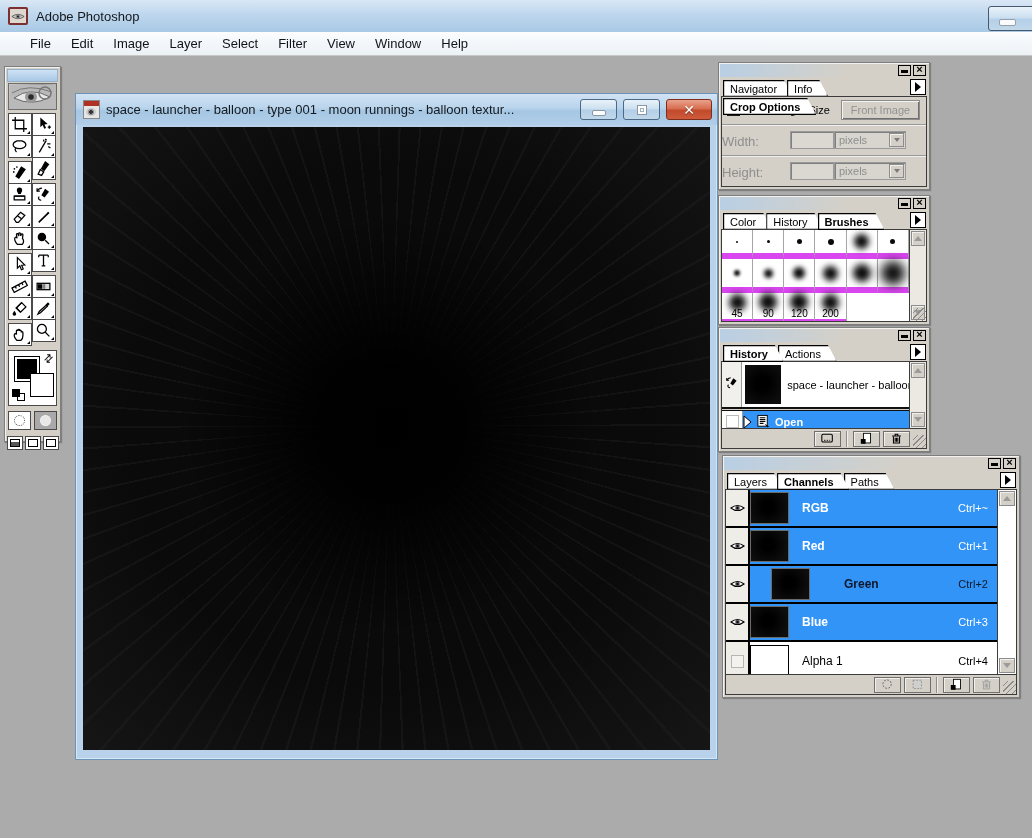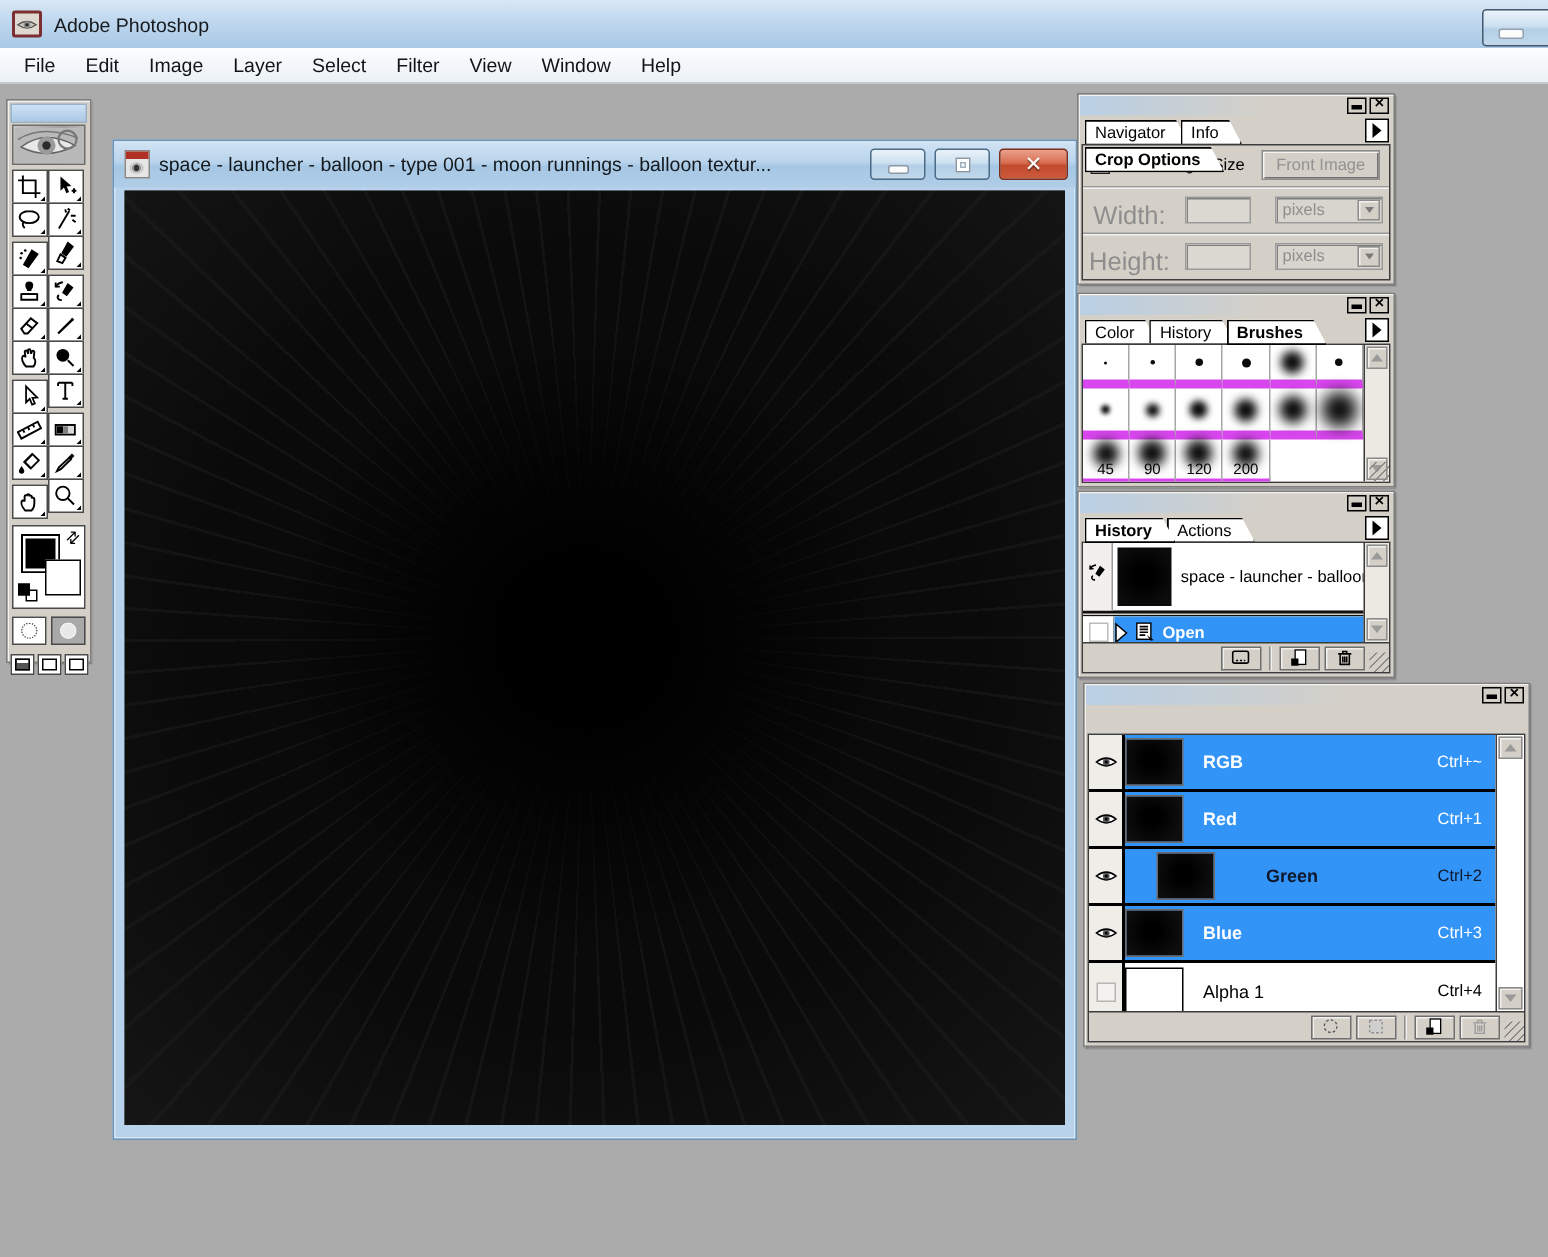--- a/index.html
+++ b/index.html
@@ -13,21 +13,21 @@
 .app-icon { width:20px; height:18px; background:#ded8d0; border:2px solid #7c2f31; border-radius:2px;
   display:flex; align-items:center; justify-content:center; flex:0 0 auto; }
 .app-title { font-size:13px; color:#15191d; }
 .win-minimize { position:absolute; top:6px; right:-16px; width:60px; height:25px;
   border:1px solid #46596c; border-radius:3px;
   background:linear-gradient(#e9f2fa 0%, #cde0f0 45%, #b3cfe7 55%, #c2d8ea 100%); }
 .win-minimize .dash { position:absolute; left:10px; top:12px; width:17px; height:7px;
   background:#fbfbfb; border:1px solid #93a1ae; border-radius:2px; }
 .menubar { position:absolute; top:32px; left:0; width:100%; height:24px;
   background:linear-gradient(#fbfdfe,#ecf1f6); border-bottom:1px solid #c7c7c7;
-  display:flex; align-items:center; padding-left:6px; }
+  display:flex; align-items:center; padding-left:20px; }
 .menu-item { font-size:13px; color:#101418; padding:0 10px; line-height:23px; cursor:default; }
 
 
 .panel { position:absolute; background:#d4d0c8; border:1px solid #7e7e7e;
   box-shadow:inset 1px 1px 0 #f4f2ee, 1px 1px 1px rgba(0,0,0,.25); }
 .phead { position:absolute; top:1px; left:1px; right:1px; height:13px;
   background:linear-gradient(90deg,#b9cfe4,#d4d0c8 60%);
   display:flex; justify-content:flex-end; align-items:center; gap:2px; padding-right:2px; }
 .pbtn { width:13px; height:11px; border:1px solid #000; background:#d4d0c8; position:relative; }
 .pbtn.min::after { content:""; position:absolute; left:2px; right:2px; bottom:2px; height:3px; background:#000; }
@@ -104,24 +104,24 @@
 
 #panel-crop .pbody { background:#d4d0c8; }
 .co-row1 { height:27px; position:relative; }
 .fixed-chk { position:absolute; left:5px; top:6px; width:13px; height:13px; background:#fff; border:1.5px solid #1c1c1c; }
 .fixed-label { position:absolute; left:23px; top:7px; font-size:11px; color:#000; }
 .front-btn { position:absolute; right:6px; top:3px; width:79px; height:20px; background:#d4d0c8;
   border:1px solid #8c8c8c; box-shadow:inset 1px 1px 0 #f5f3ef, inset -1px -1px 0 #6f6f6f;
   font-size:11px; color:#929292; text-align:center; line-height:18px; }
 .groove { height:2px; border-top:1px solid #989898; border-bottom:1px solid #f2f0ec; }
 .co-field { height:29px; position:relative; }
-.co-label { position:absolute; left:0; top:8px; width:62px; text-align:center; font-size:17px; color:#8e8e8e; }
+.co-label { position:absolute; left:0; top:8px; width:62px; text-align:left; font-size:13px; color:#8e8e8e; }
 .co-input { position:absolute; left:68px; top:5px; width:44px; height:18px; background:#dbd8d1;
   border:1px solid #9a9a9a; box-shadow:inset 1px 1px 0 #7f7f7f; }
-.co-select { position:absolute; left:128px; top:5px; width:72px; height:18px; background:#d8d5ce;
+.co-select { position:absolute; left:112px; top:5px; width:72px; height:18px; background:#d8d5ce;
   border:1px solid #9a9a9a; box-shadow:inset 1px 1px 0 #7f7f7f; font-size:11px; color:#8e8e8e; line-height:16px; padding-left:4px; }
 .co-select .arrow { position:absolute; right:1px; top:1px; bottom:1px; width:15px; background:#d4d0c8;
   border:1px solid #8c8c8c; box-shadow:inset 1px 1px 0 #f2f0ec; display:flex; align-items:center; justify-content:center; }
 .co-select .arrow i { width:0; height:0; border-top:4px solid #7a7a7a; border-left:3.5px solid transparent; border-right:3.5px solid transparent; }
 
 
 .brush-grid { position:absolute; left:0; top:0; right:17px; bottom:0; display:grid;
   grid-template-columns:repeat(6,1fr); grid-template-rows:29px 34px 32px; background:#fff; }
 .bcell { border-right:1px solid #a6a6a6; border-bottom:6px solid #d946ef; position:relative;
   display:flex; align-items:center; justify-content:center; }
@@ -574,20 +574,25 @@
       </div>
     <div class="grip"></div>
   </div>
 </div>
 
 <div class="panel" id="panel-channels" style="left:722px; top:455px; width:298px; height:243px;">
   <div class="phead">
     <span class="pbtn min"></span>
     <span class="pbtn close"></span>
   </div>
+  <div class="ptabs">
+    <span class="tab">Layers</span><span class="tab active">Channels</span><span class="tab">Paths</span><span class="pmenu-btn">
+        <span class="tri"></span>
+      </span>
+  </div>
   <div class="pbody">
     <div class="ch-rows" id="channel-rows">
         <div class="ch-row" style="background: rgb(51, 148, 248); color: rgb(255, 255, 255);">
           <div class="ch-eye">
             <svg viewBox="0 0 16 10" width="15" height="10">
               <path d="M1 5 Q8 -0.5 15 5 Q8 10.5 1 5 Z" fill="#fff" stroke="#000" stroke-width="1.1"></path>
               <circle cx="8" cy="5" r="2.4" fill="#555"></circle>
               <circle cx="8" cy="5" r="1.1" fill="#000"></circle>
             </svg>
           </div>

